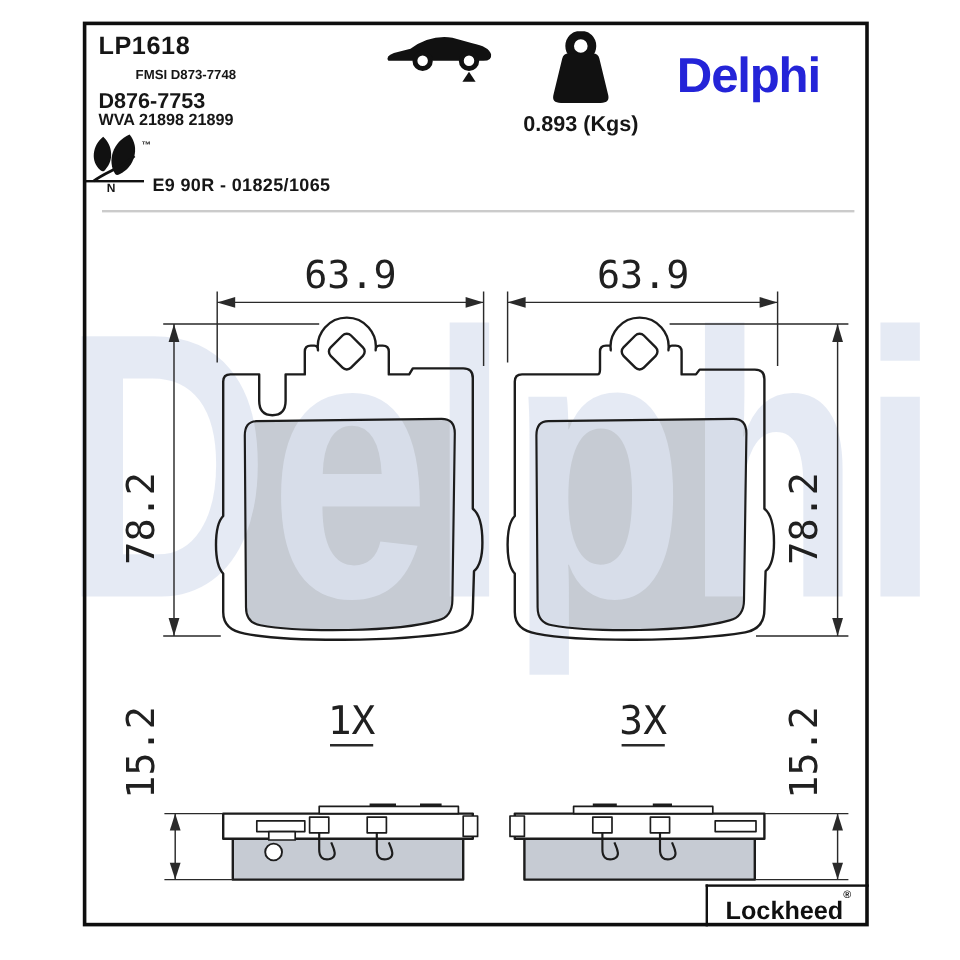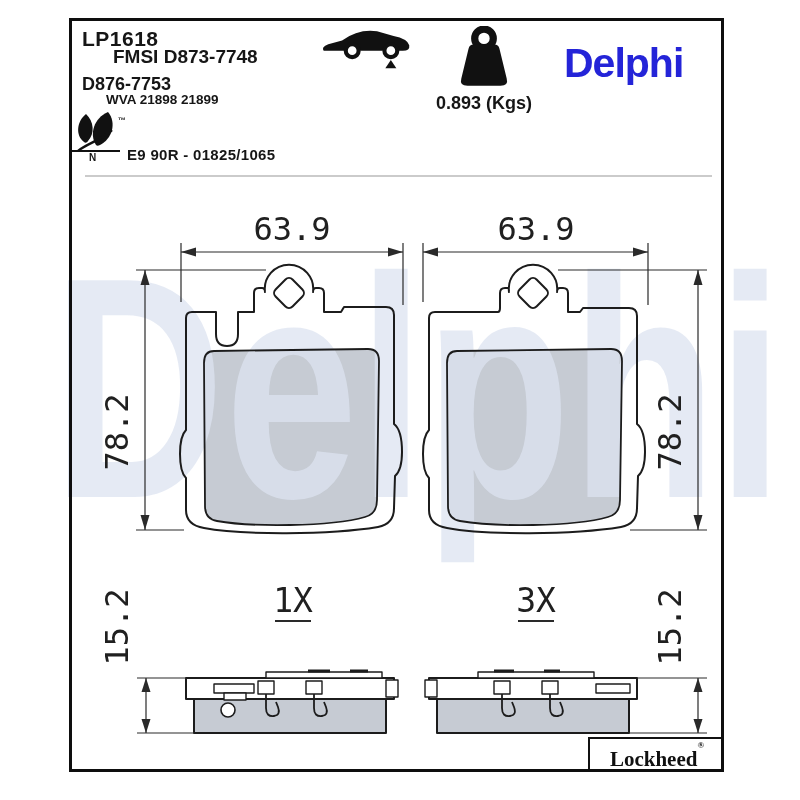--- a/index.html
+++ b/index.html
@@ -2,41 +2,41 @@
 <html><head>
 <meta charset="utf-8">
 <style>
   html,body{margin:0;padding:0;background:#fff;}
   .page{position:relative;width:800px;height:800px;background:#ffffff;overflow:hidden;
         font-family:"Liberation Sans", sans-serif;color:#161616;}
   .border-frame{position:absolute;left:69px;top:18px;width:655px;height:754px;
         border:3px solid #0e0e0e;box-sizing:border-box;z-index:6;pointer-events:none;}
   .hdr{position:absolute;z-index:3;}
   .part-number{left:82px;top:27px;font-size:21px;font-weight:bold;letter-spacing:.5px;}
-  .fmsi1{left:82px;top:46px;font-size:19px;font-weight:bold;padding-left:31px;}
+  .fmsi1{left:82px;top:57px;font-size:11px;font-weight:bold;padding-left:31px;}
   .fmsi2{left:82px;top:74px;font-size:18px;font-weight:bold;}
-  .wva{left:82px;top:92px;font-size:13.5px;font-weight:bold;margin-left:24px;}
+  .wva{left:82px;top:92px;font-size:13.5px;font-weight:bold;}
   .car{left:320px;top:22px;}
   .weight-wrap{left:448px;top:26px;width:72px;text-align:center;}
   .weight-caption{position:absolute;left:420px;top:93px;width:128px;text-align:center;
         font-size:18px;font-weight:bold;}
   .delphi-logo{left:564px;top:40px;font-size:41px;font-weight:bold;color:#2424D8;
         letter-spacing:-1px;}
   .leaf{left:72px;top:110px;}
   .leaf-tm{left:118px;top:116px;font-size:8px;font-weight:bold;}
   .leaf-line{left:70px;top:150px;width:50px;height:2px;background:#111;}
   .leaf-n{left:89px;top:152px;font-size:10px;font-weight:bold;}
   .approval{left:127px;top:146px;font-size:15px;font-weight:bold;letter-spacing:.3px;}
   .header-divider{position:absolute;left:85px;top:175px;width:627px;height:2px;
         background:#cbcbcb;z-index:2;}
   .drawing-svg{position:absolute;left:0;top:0;z-index:1;}
   .titleblock{position:absolute;left:588px;top:737px;width:136px;height:35px;z-index:5;
         border-top:2px solid #111;border-left:2px solid #111;box-sizing:border-box;
         display:flex;align-items:center;justify-content:center;}
-  .lockheed{font-family:Liberation Serif, serif;font-weight:bold;font-size:21px;color:#101010;}
+  .lockheed{font-family:Liberation Sans, sans-serif;font-weight:bold;font-size:21px;color:#101010;}
   .lockheed sup{font-size:9px;vertical-align:18px;}
   .dimtxt{font-family:"DejaVu Sans Mono", monospace;font-size:32px;fill:#202020;}
   .cnttxt{font-family:"DejaVu Sans Mono", monospace;font-size:33px;fill:#202020;}
   .wmtxt{font-family:"Liberation Sans", sans-serif;font-weight:bold;}
 </style>
 </head>
 <body>
 
 <div class="page">
 

